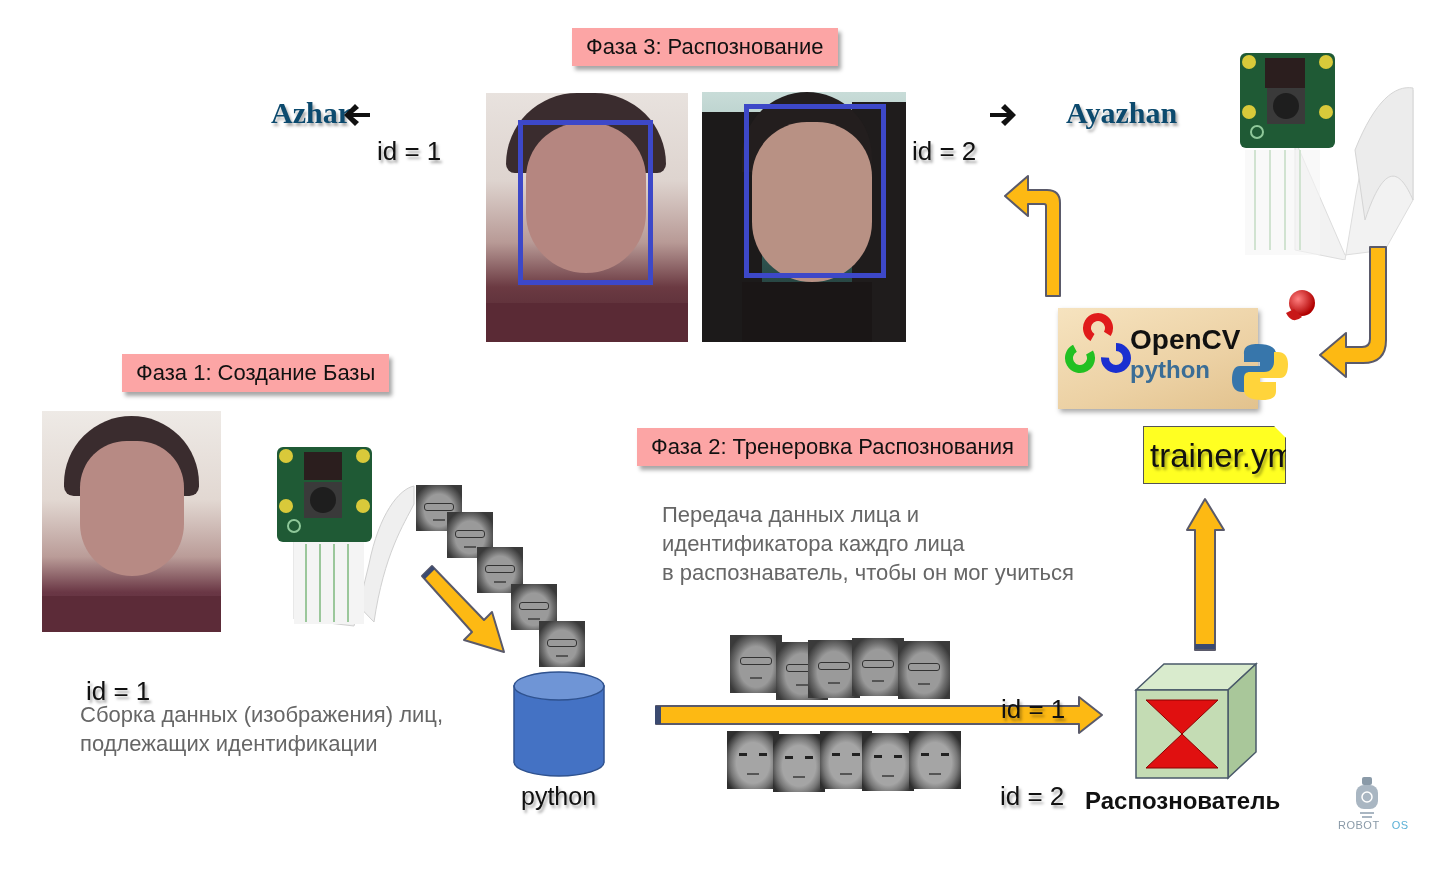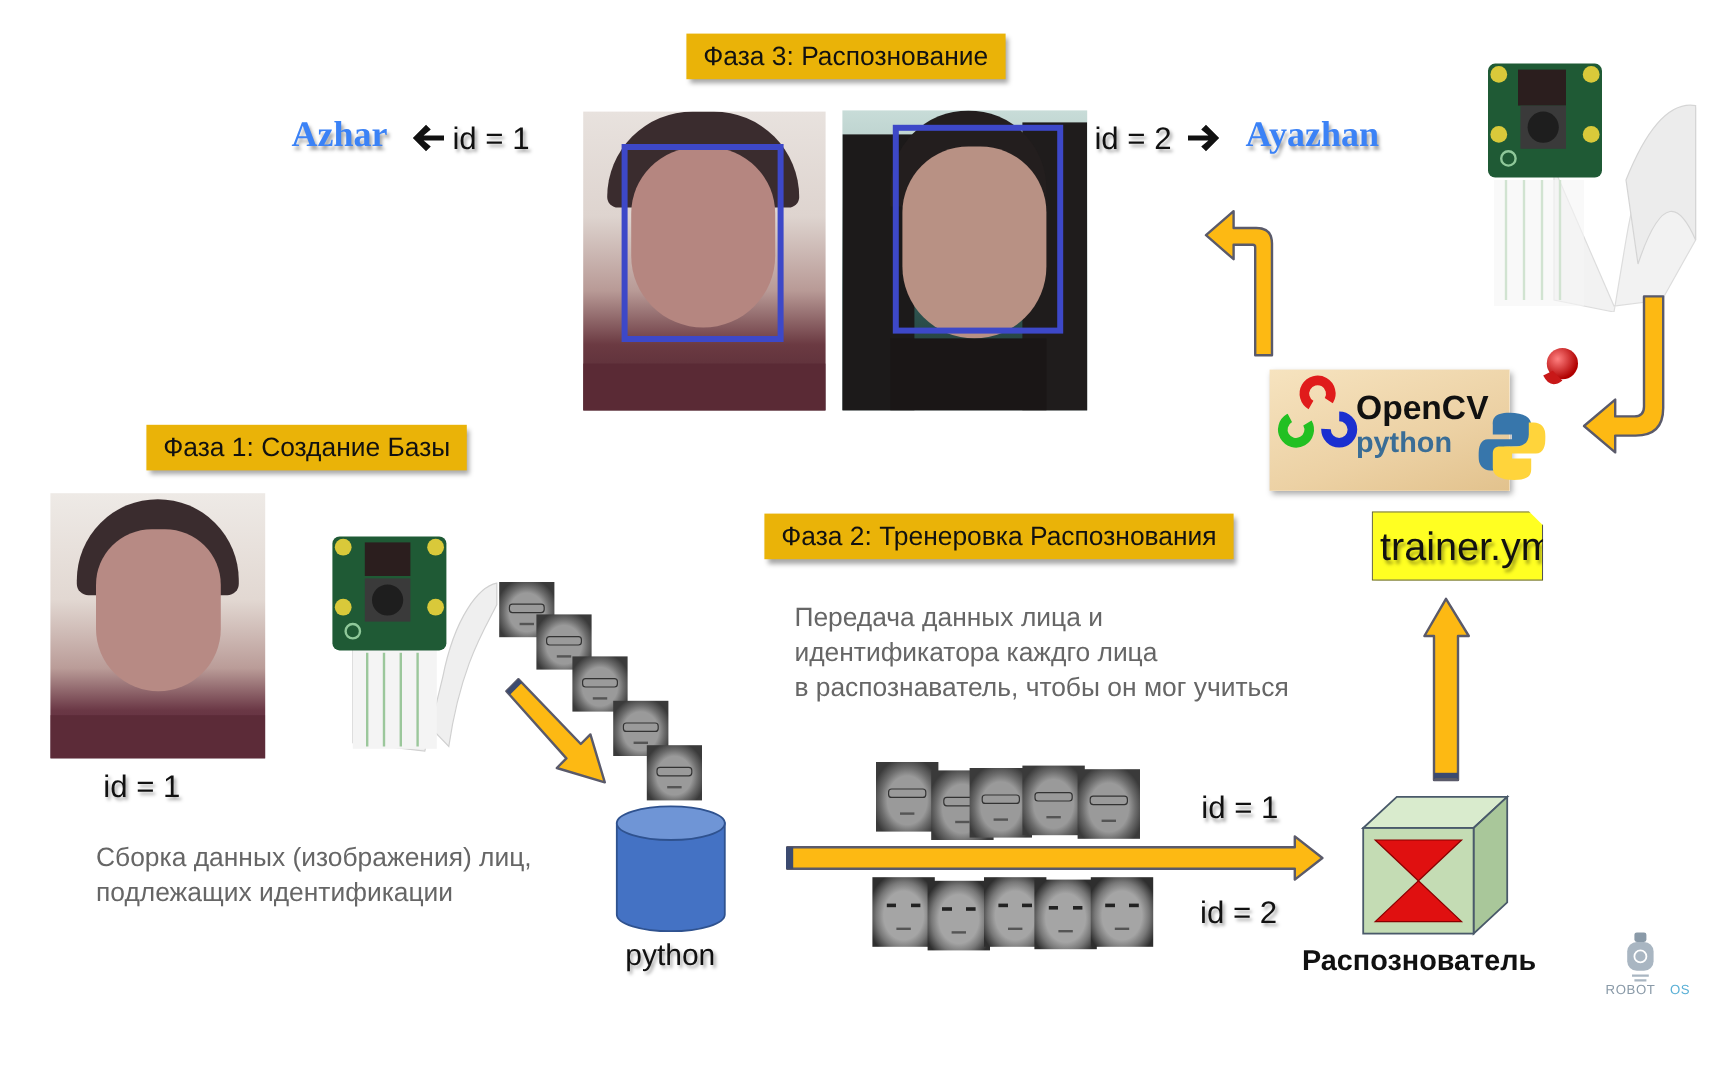--- a/index.html
+++ b/index.html
@@ -3,30 +3,30 @@
 <meta charset="utf-8">
 <style>
   html, body { margin: 0; padding: 0; }
   body {
     width: 1431px; height: 889px; position: relative; overflow: hidden;
     background: #ffffff;
     font-family: "Liberation Sans", "DejaVu Sans", sans-serif;
   }
   .abs { position: absolute; }
   .phase-label {
-    position: absolute; background: #eab308; color: #111;
+    position: absolute; background: #fca5a5; color: #111;
     font-size: 22px; padding: 6px 14px; white-space: nowrap;
     box-shadow: 3px 4px 4px rgba(0,0,0,0.35);
   }
   .shadow-text { text-shadow: 2px 3px 3px rgba(0,0,0,0.35); }
   .name-text {
     position: absolute; font-family: "Liberation Serif", "DejaVu Serif", serif;
-    font-weight: bold; font-size: 30px; color: #3b82f6; white-space: nowrap;
-  }
-  .id-text { position: absolute; font-size: 26px; color: #111; white-space: nowrap; }
+    font-weight: bold; font-size: 30px; color: #0c4a6e; white-space: nowrap; margin-left: 28px;
+  }
+  .id-text { position: absolute; font-size: 26px; color: #111; white-space: nowrap; margin-top: 36px; }
   .desc-text { position: absolute; font-size: 22px; color: #666; line-height: 29px; white-space: nowrap; }
   .photo { position: absolute; overflow: hidden; }
   .face-box { position: absolute; border: 5px solid #3d48c8; box-sizing: border-box; }
   .thumb {
     position: absolute; width: 46px; height: 46px; overflow: hidden;
     background: radial-gradient(ellipse at 50% 55%, #9a9a9a 0 45%, #6d6d6d 60%, #3a3a3a 80%);
   }
   .thumb .glasses {
     position: absolute; left: 8px; top: 18px; width: 30px; height: 8px;
     border: 1px solid #333; border-radius: 3px; box-sizing: border-box;

